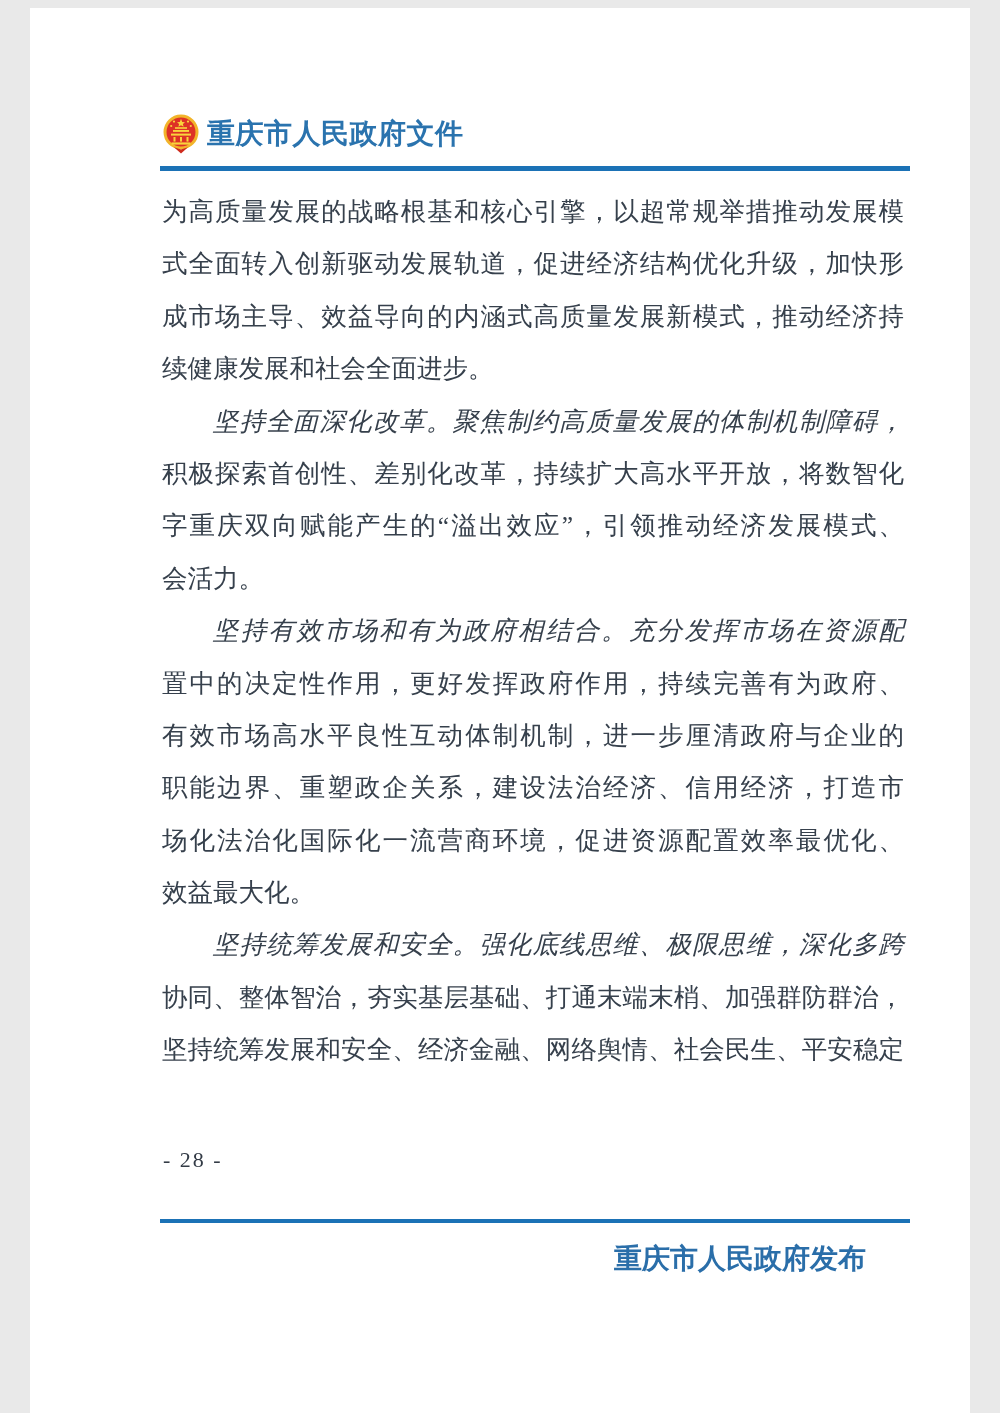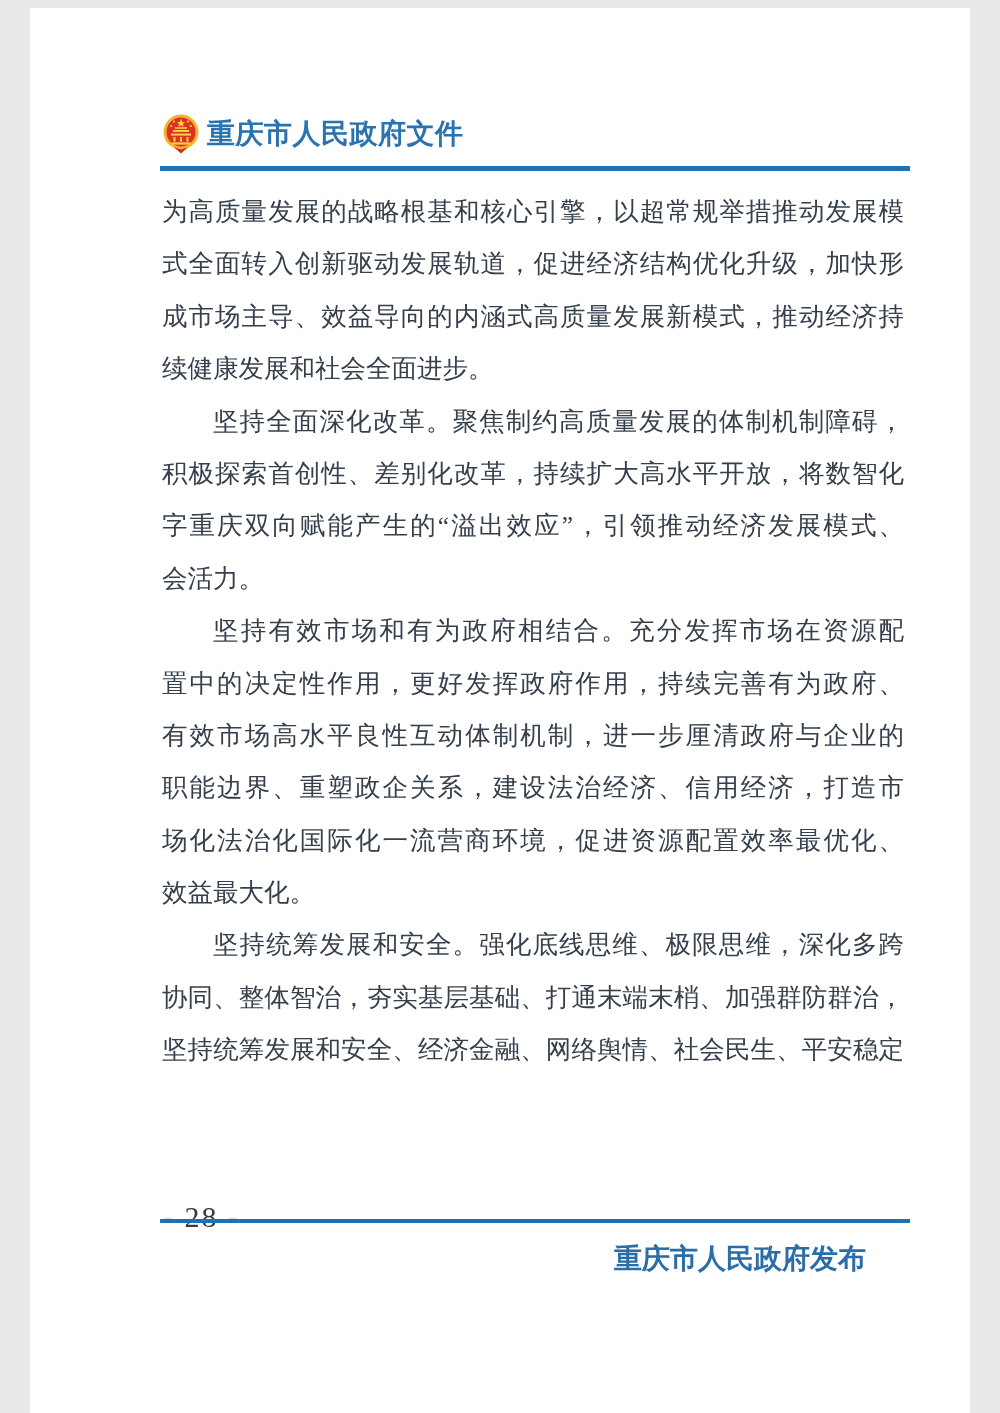--- a/index.html
+++ b/index.html
@@ -41,26 +41,26 @@
   }
   .ln {
     line-height:52.4px;
     height:52.4px;
     text-align:justify;
     text-align-last:justify;
     text-justify:inter-character;
     white-space:nowrap;
     overflow:visible;
   }
-  .ln-indent { text-indent:2em; }
+  .ln-indent { text-indent:2em;font-style:italic; }
   .ln-end { text-align-last:left; }
   
   .page-number {
-    position:absolute; left:133px; top:1192px;
-    font-size:30px; color:#333b46;
+    position:absolute; left:133px; top:1139px;
+    font-size:22px; color:#333b46;
     letter-spacing:2px;
   }
   .publisher {
     position:absolute; left:130px; top:1232px; width:706px;
     text-align:right;
     font-family:Liberation Mono, monospace;
     font-weight:bold;
     font-size:28px;
     color:#2a6ea9;
   }

